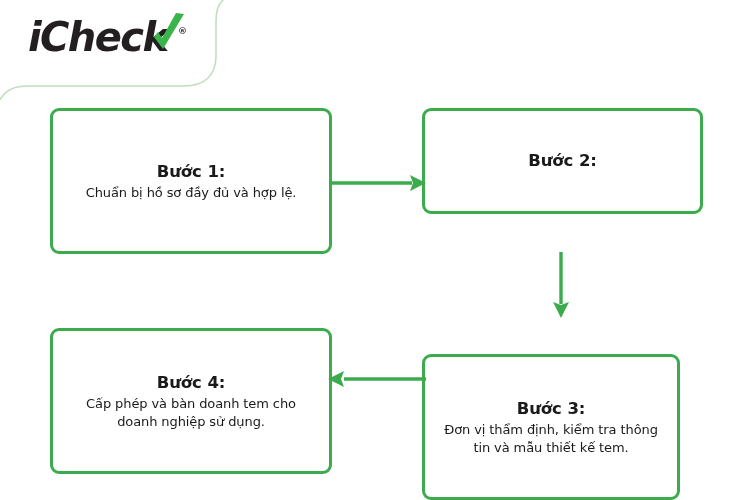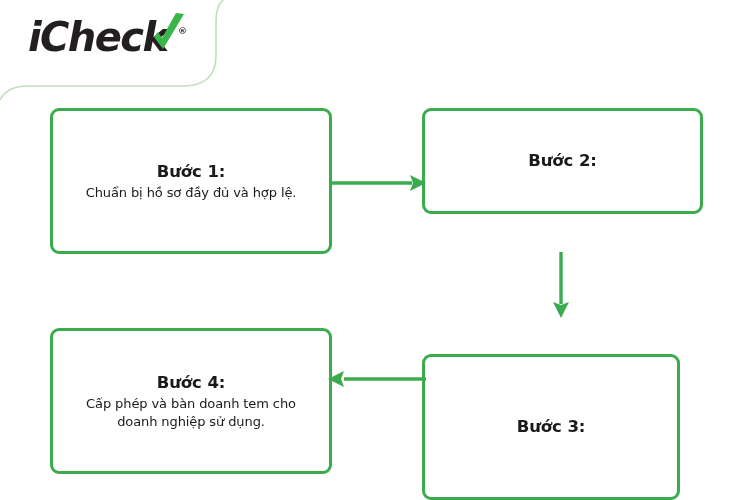--- a/index.html
+++ b/index.html
@@ -137,20 +137,21 @@
     <div class="box-title">Bước 1:</div>
     <div class="box-body">Chuẩn bị hồ sơ đầy đủ và hợp lệ.</div>
   </div>
 
   <div class="box" id="box-2">
     <div class="box-title">Bước 2:</div>
   </div>
 
   <div class="box" id="box-3">
     <div class="box-title">Bước 3:</div>
+    <div class="box-body">Đơn vị thẩm định, kiểm tra thông tin và mẫu thiết kế tem.</div>
   </div>
 
   <div class="box" id="box-4">
     <div class="box-title">Bước 4:</div>
     <div class="box-body">Cấp phép và bàn doanh tem cho doanh nghiệp sử dụng.</div>
   </div>
 
   <svg class="arrow-svg" id="arrow-1-2" viewBox="0 0 96 34">
     <line x1="0" y1="17" x2="82" y2="17" stroke="#3cab4e" stroke-width="3.4"></line>
     <path d="M 96 17 L 80 9 L 83 17 L 80 25 Z" fill="#3cab4e"></path>

